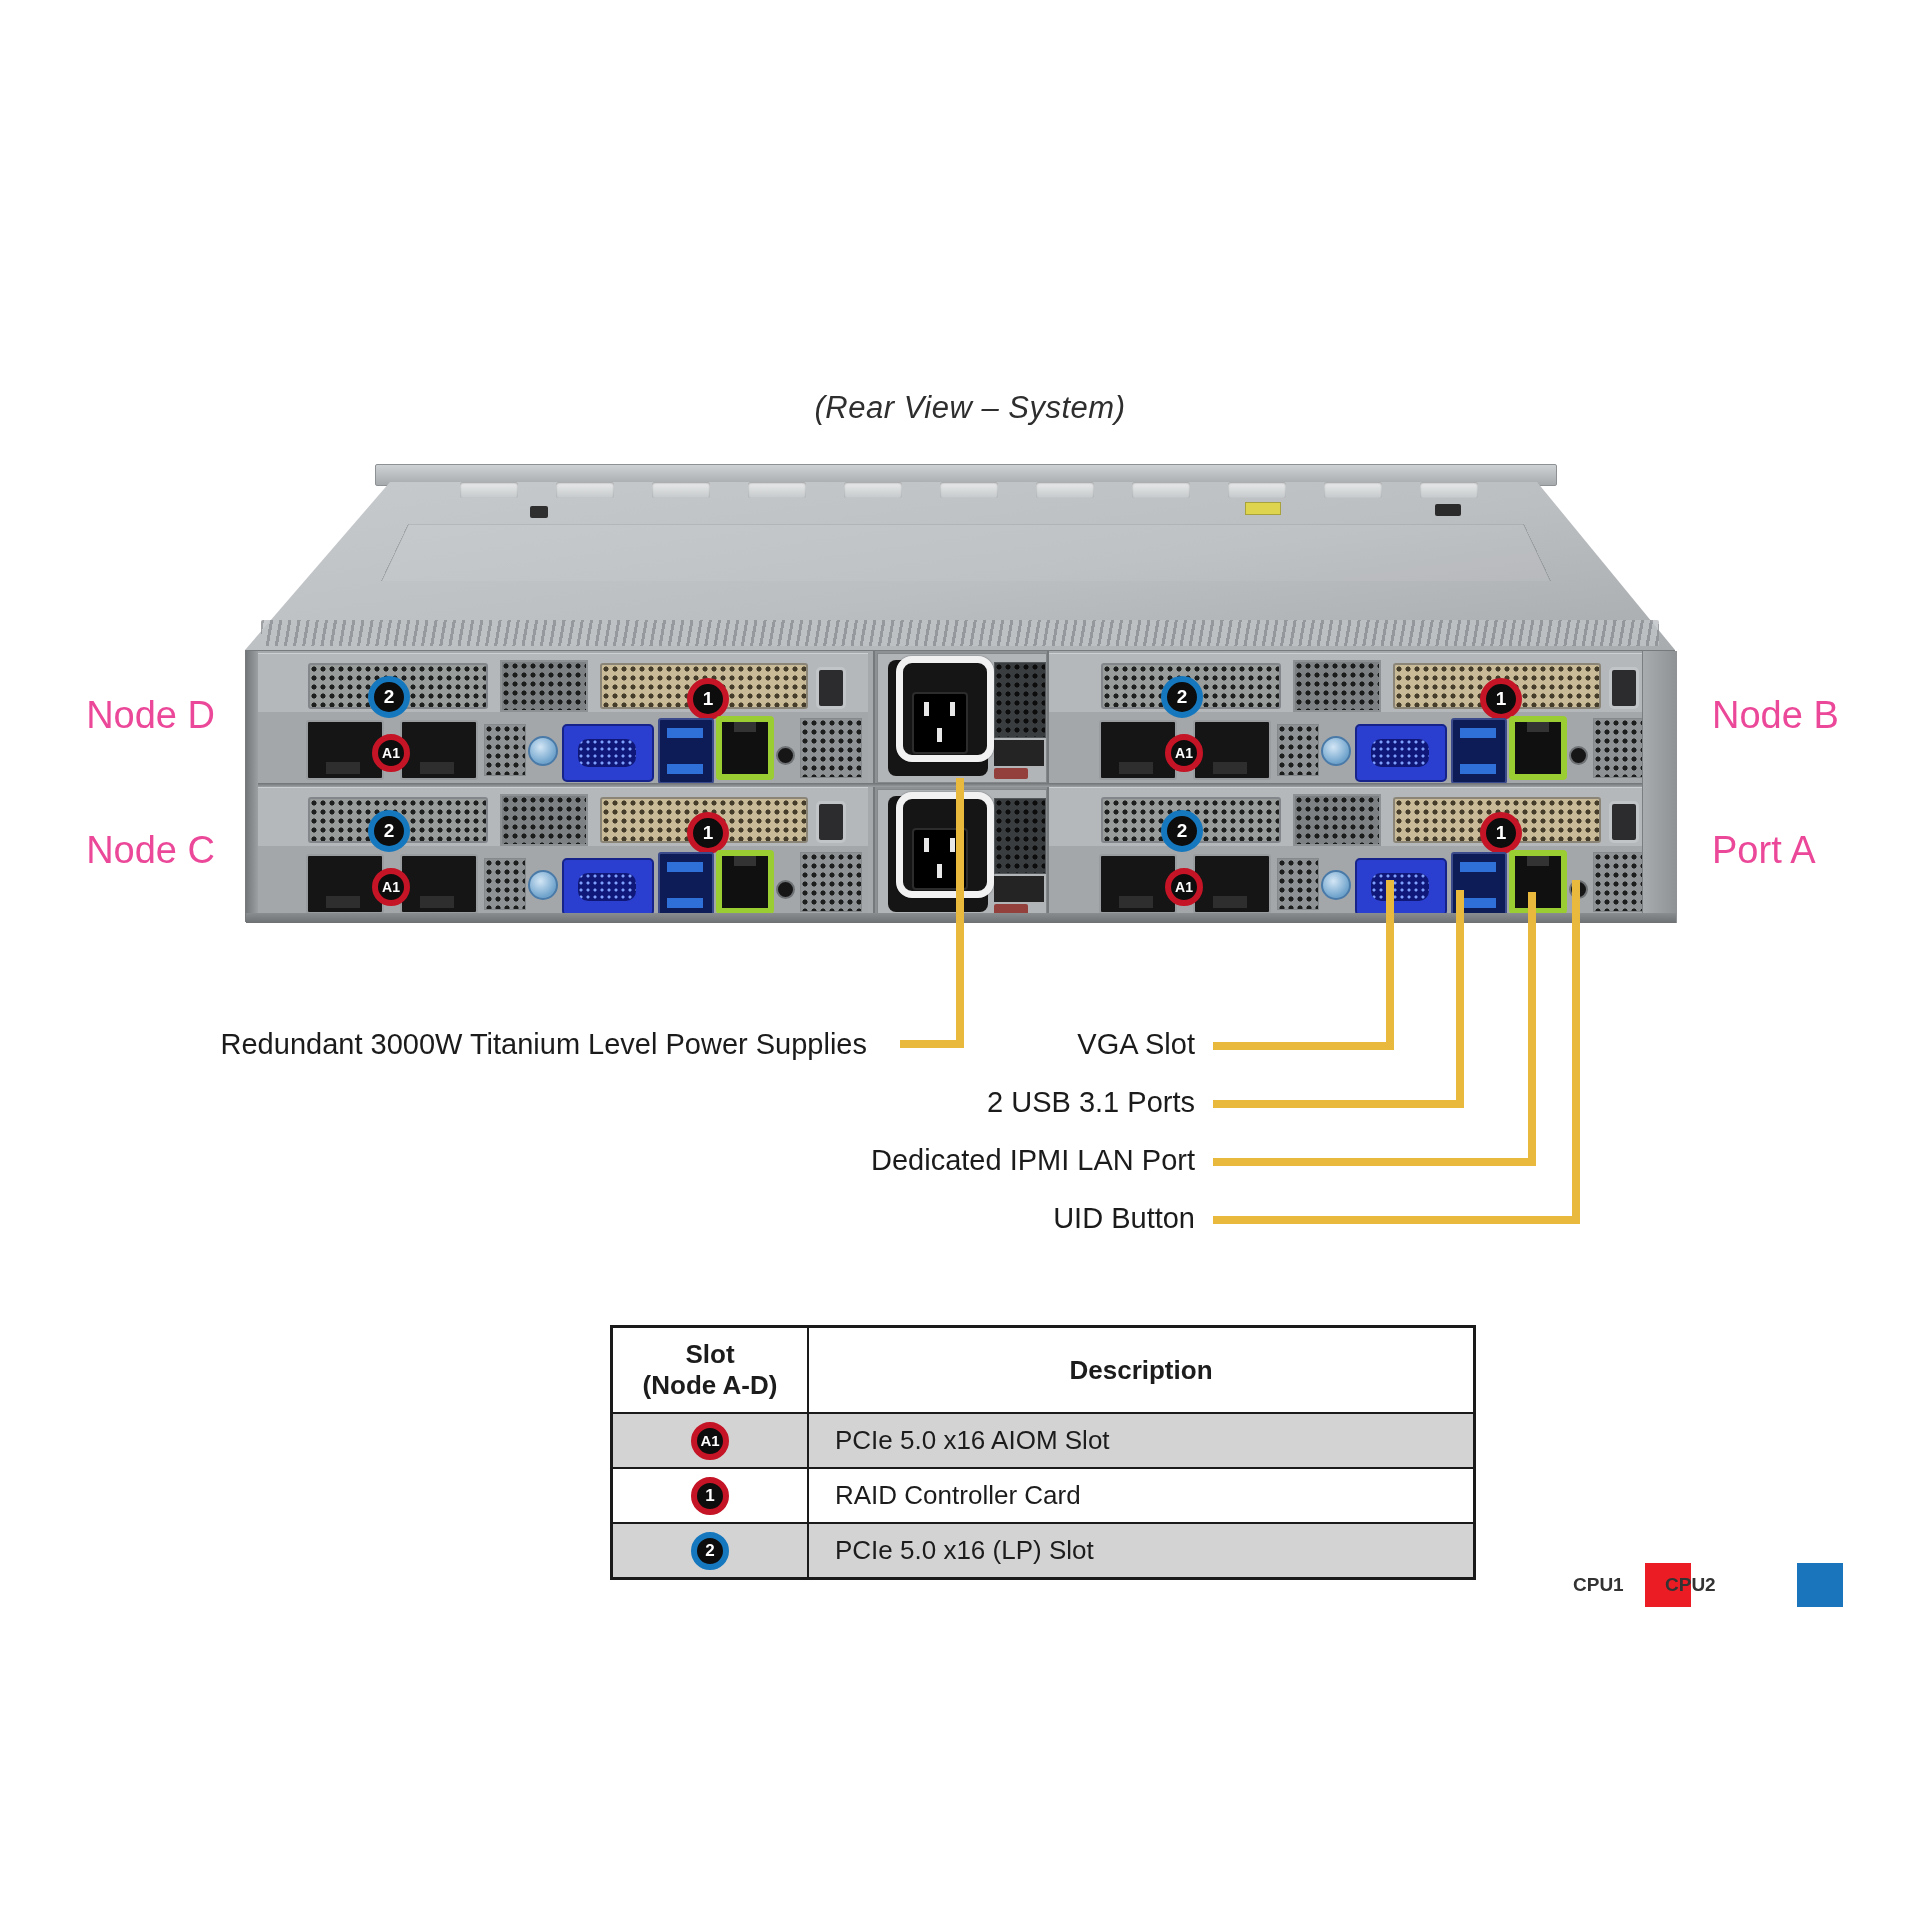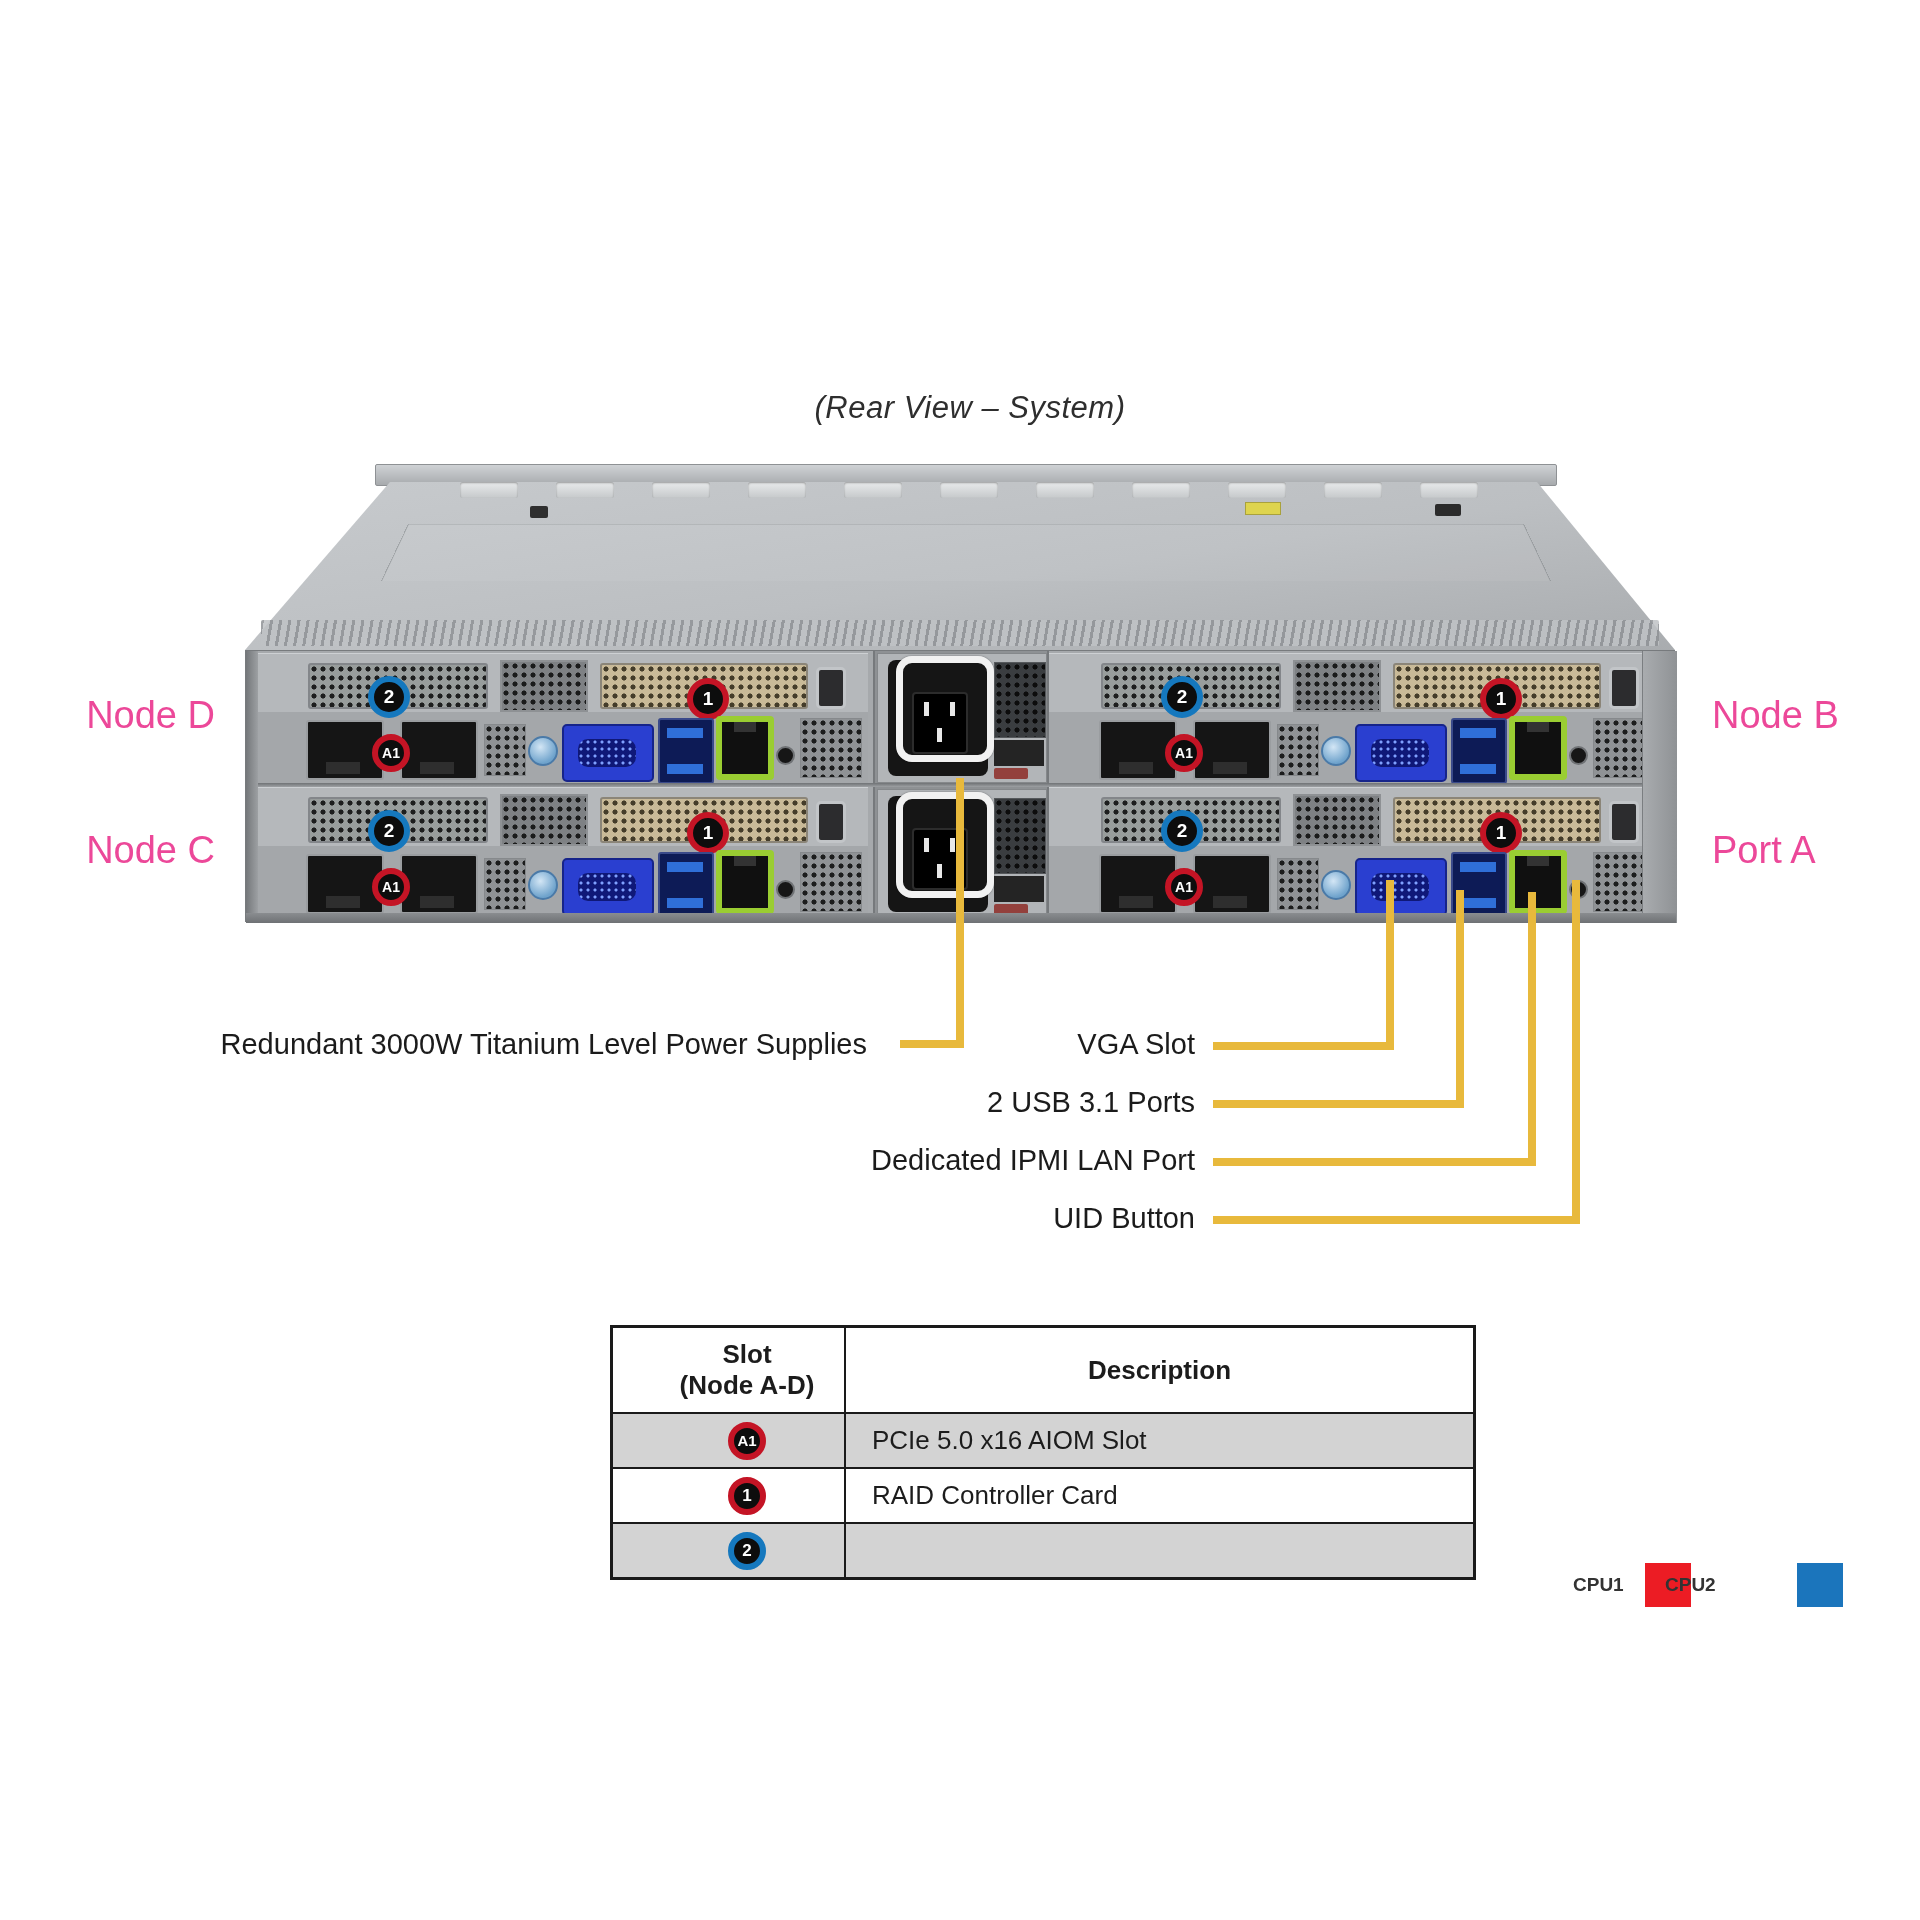--- a/index.html
+++ b/index.html
@@ -77,21 +77,21 @@
   
   .node-label{font-size:38px;color:#ec4899;}
   .callout{font-size:29px;color:#1b1b1b;white-space:nowrap;}
   .callout.right-align{text-align:right;}
   .yline{background:#e8b93c;}
 
   
   #slot-table{left:610px;top:1325px;width:866px;border:3px solid #1a1a1a;background:#fff;box-sizing:border-box;}
   .t-row{display:flex;border-top:2px solid #1a1a1a;}
   .t-row.header{border-top:none;}
-  .t-c1{width:196px;display:flex;flex-direction:column;align-items:center;justify-content:center;border-right:2px solid #1a1a1a;box-sizing:border-box;margin-left:37px;}
+  .t-c1{width:196px;display:flex;flex-direction:column;align-items:center;justify-content:center;border-right:2px solid #1a1a1a;box-sizing:border-box;}
   .t-c2{flex:1;display:flex;align-items:center;padding-left:26px;box-sizing:border-box;}
   .t-row.header{height:84px;background:#fff;font-weight:bold;font-size:26px;}
   .t-row.header .t-c2{justify-content:center;padding-left:0;}
   .t-body-row{height:53px;font-size:26px;}
   .t-grey{background:#d3d3d3;}
   .t-badge{width:38px;height:38px;font-size:15px;position:relative;}
   .t-badge.small-num{font-size:17px;}
 
   
   .legend-label{font-size:19px;font-weight:bold;color:#333;}
@@ -289,20 +289,21 @@
         <div class="t-row t-body-row">
           <div class="t-c1">
             <div class="badge t-badge red small-num">1</div>
           </div>
           <div class="t-c2">RAID Controller Card</div>
         </div>
         <div class="t-row t-body-row t-grey">
           <div class="t-c1">
             <div class="badge t-badge blue small-num">2</div>
           </div>
+          <div class="t-c2">PCIe 5.0 x16 (LP) Slot</div>
         </div>
       </div>
   </div>
 
   <div class="abs legend-label" style="left:1573px;top:1574px">CPU1</div>
   <div class="abs legend-swatch" style="left: 1645px; top: 1563px; background: rgb(236, 28, 36);"></div>
   <div class="abs legend-label" style="left:1665px;top:1574px">CPU2</div>
   <div class="abs legend-swatch" style="left: 1797px; top: 1563px; background: rgb(27, 117, 188);"></div>
 
 </div>

